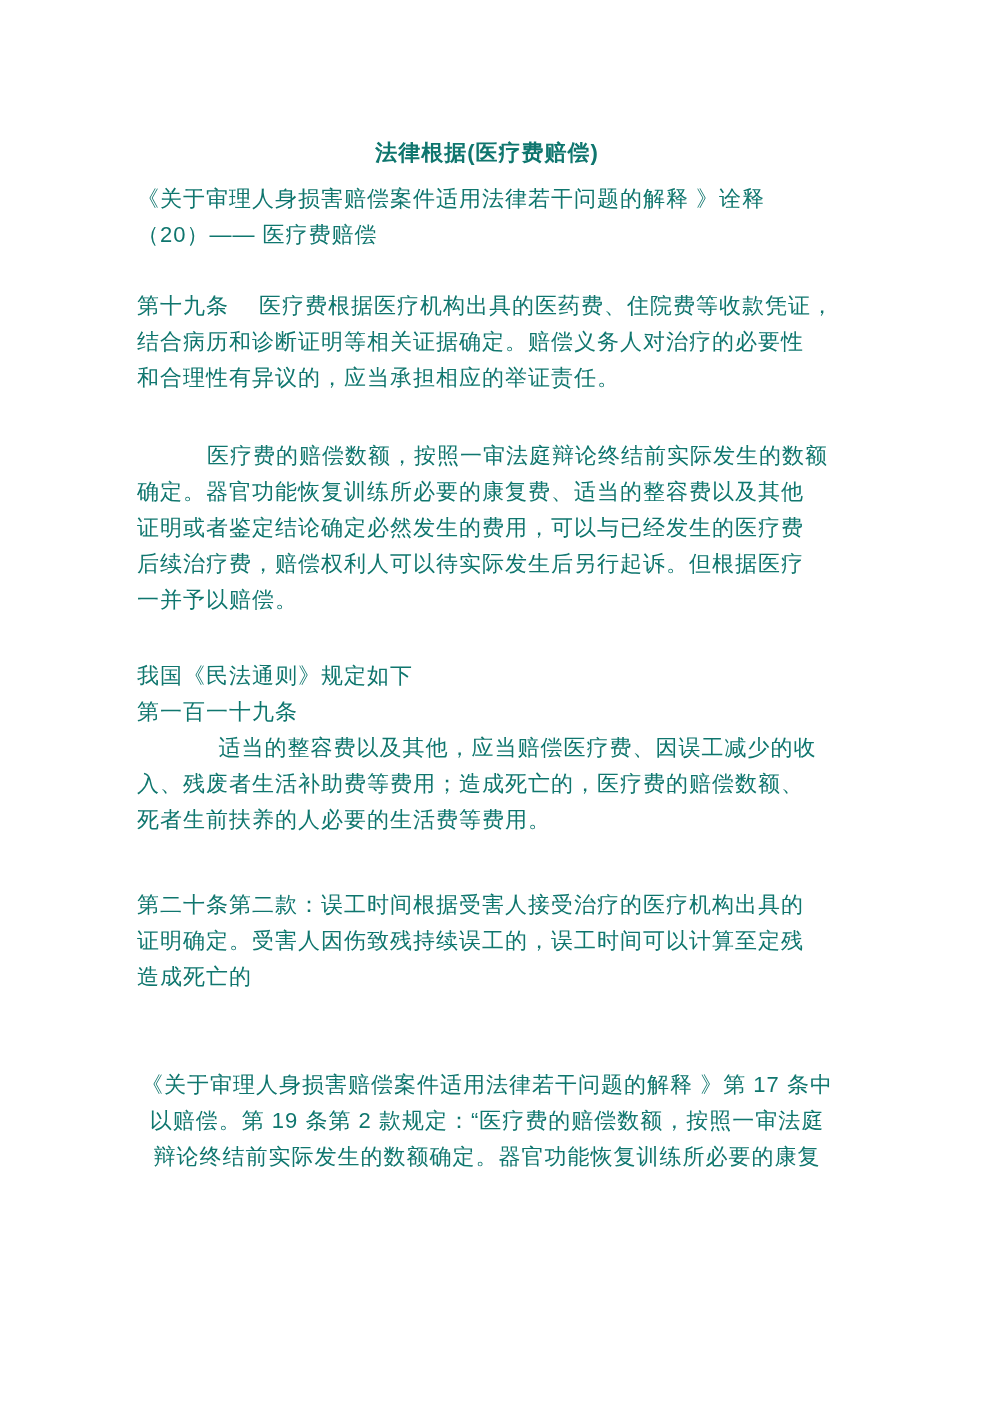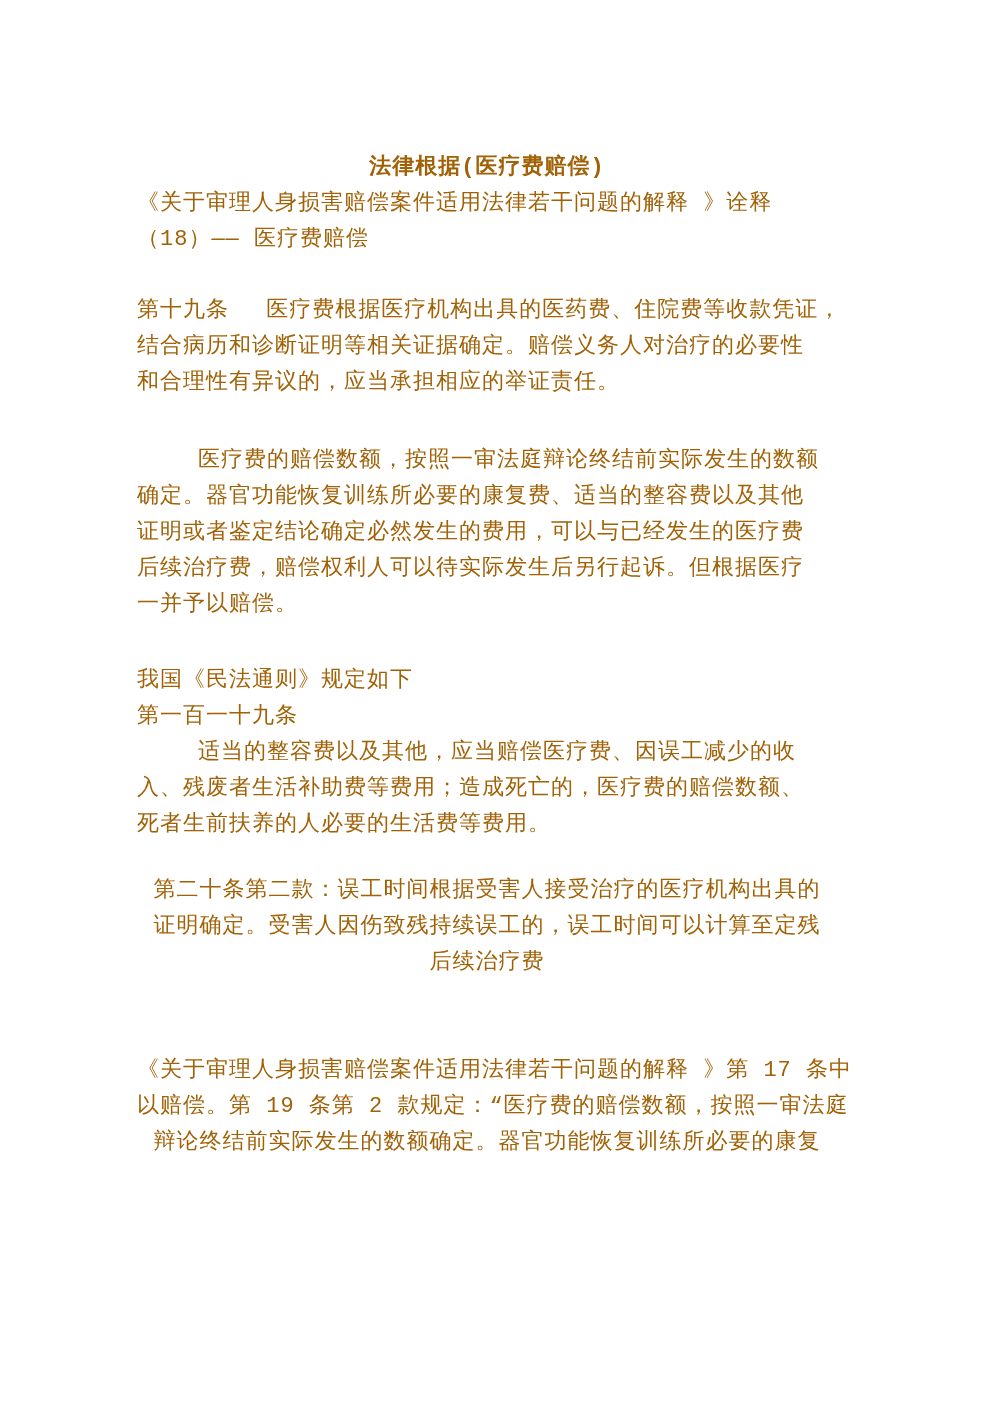--- a/index.html
+++ b/index.html
@@ -10,64 +10,65 @@
   .page {
     position: relative;
     width: 993px;
     height: 1404px;
     background: #ffffff;
     overflow: hidden;
   }
   .content {
     position: absolute;
     left: 137px;
-    top: 15px;
+    top: 0;
     width: 700px;
-    color: #a16207;
-    font-family: Liberation Mono, monospace;
+    color: #0f766e;
+    font-family: Liberation Sans, sans-serif;
     font-size: 22px;
     line-height: 36px;
     letter-spacing: 1px;
   }
   .title {
     margin: 135px 0 0 0;
     font-size: 22px;
     font-weight: bold;
     text-align: center;
   }
   .para {
     margin: 0;
   }
   .line {
     display: block;
     white-space: nowrap;
   }
   .para.indent .line:first-child {
     text-indent: 61px;
+    text-align: center;
   }
-  .mt-subtitle   { margin-top: 0; }
+  .mt-subtitle   { margin-top: 10px; }
   .mt-art19      { margin-top: 35px; }
   .mt-amount     { margin-top: 42px; }
   .mt-minfa      { margin-top: 40px; }
   .mt-none       { margin-top: 0; }
   .mt-interp     { margin-top: 39px; }
-  .mt-art20      { margin-top: 30px; text-align: center; }
+  .mt-art20      { margin-top: 49px; }
   .mt-art17      { margin-top: 72px; text-align: center; }
 </style>
 </head>
 <body>
 
 <div class="page">
   <div class="content">
 
     <h1 class="title">法律根据(医疗费赔偿)</h1>
 
     <div class="para mt-subtitle">
       <span class="line">《关于审理人身损害赔偿案件适用法律若干问题的解释 》诠释</span>
-      <span class="line">（18）——  医疗费赔偿</span>
+      <span class="line">（20）——  医疗费赔偿</span>
     </div>
 
     <div class="para mt-art19">
       <span class="line">第十九条　 医疗费根据医疗机构出具的医药费、住院费等收款凭证，</span>
       <span class="line">结合病历和诊断证明等相关证据确定。赔偿义务人对治疗的必要性</span>
       <span class="line">和合理性有异议的，应当承担相应的举证责任。</span>
     </div>
 
     <div class="para indent mt-amount">
       <span class="line">医疗费的赔偿数额，按照一审法庭辩论终结前实际发生的数额</span>
@@ -88,21 +89,21 @@
     <div class="para indent mt-none">
       <span class="line">适当的整容费以及其他，应当赔偿医疗费、因误工减少的收</span>
       <span class="line">入、残废者生活补助费等费用；造成死亡的，医疗费的赔偿数额、</span>
       <span class="line">死者生前扶养的人必要的生活费等费用。</span>
     </div>
 
 
     <div class="para mt-art20">
       <span class="line">第二十条第二款：误工时间根据受害人接受治疗的医疗机构出具的</span>
       <span class="line">证明确定。受害人因伤致残持续误工的，误工时间可以计算至定残</span>
-      <span class="line">后续治疗费</span>
+      <span class="line">造成死亡的</span>
     </div>
 
     <div class="para mt-art17">
       <span class="line">《关于审理人身损害赔偿案件适用法律若干问题的解释 》第 17 条中</span>
       <span class="line">以赔偿。第 19 条第 2 款规定：“医疗费的赔偿数额，按照一审法庭</span>
       <span class="line">辩论终结前实际发生的数额确定。器官功能恢复训练所必要的康复</span>
     </div>
 
   </div>
 </div>

